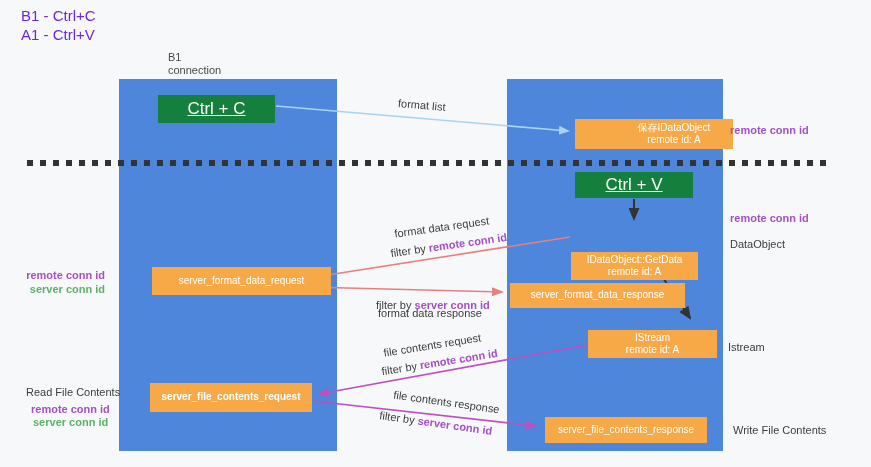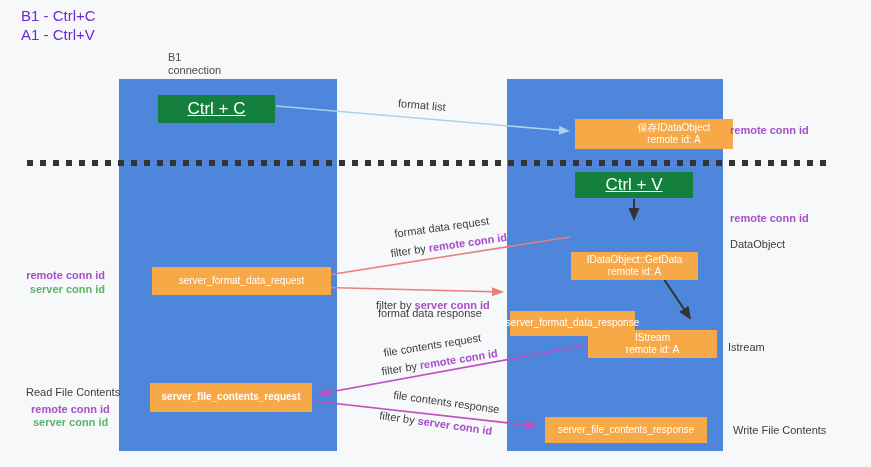--- a/index.html
+++ b/index.html
@@ -90,21 +90,21 @@
 
   <div class="box orange" style="left:571px; top:228px; width:127px; height:28px;margin-top:24px;">
     <div>IDataObject::GetData</div>
     <div>remote id: A</div>
   </div>
 
   <div class="box orange" style="left:152px; top:267px; width:179px; height:28px;">
     <div>server_format_data_request</div>
   </div>
 
-  <div class="box orange" style="left:510px; top:283px; width:125px; height:25px;margin-top:28px;">
+  <div class="box orange" style="left:510px; top:283px; width:175px; height:25px;">
     <div>server_format_data_response</div>
   </div>
 
   <div class="box orange" style="left:588px; top:330px; width:129px; height:28px;">
     <div>IStream</div>
     <div>remote id: A</div>
   </div>
 
   <div class="box orange" style="left:150px; top:383px; width:162px; height:29px;font-weight:bold;">
     <div>server_file_contents_request</div>

